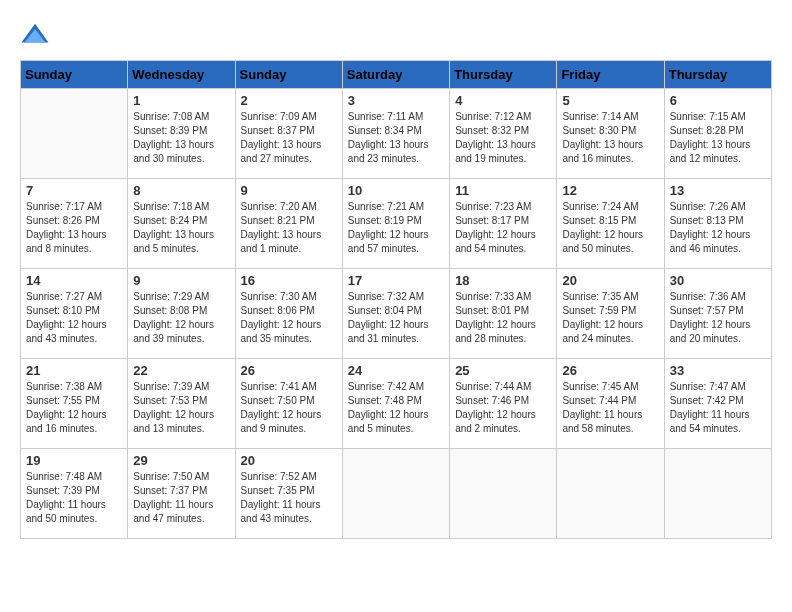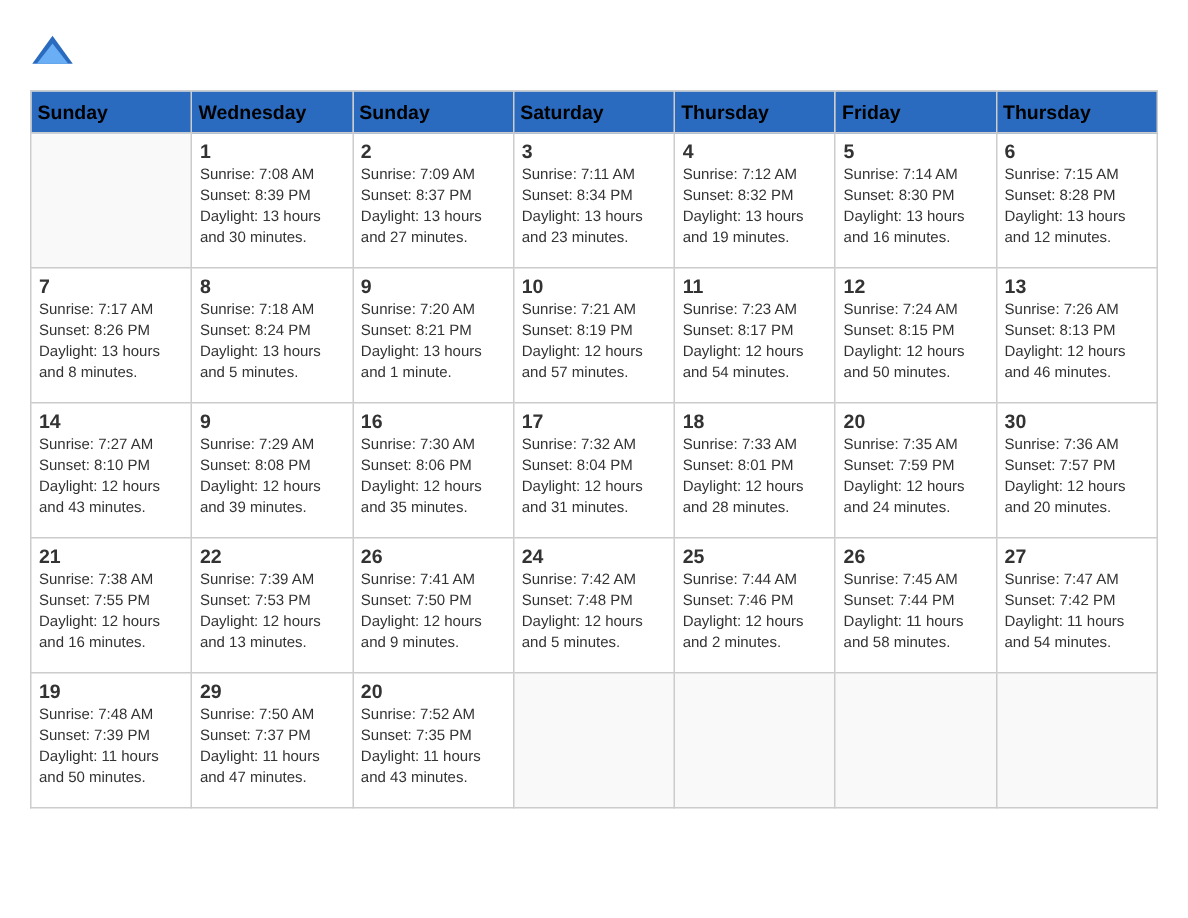--- a/index.html
+++ b/index.html
@@ -228,21 +228,21 @@
         </td>
         <td>
           <span class="day-num">25</span>
           <div class="day-info">Sunrise: 7:44 AM<br>Sunset: 7:46 PM<br>Daylight: 12 hours<br>and 2 minutes.</div>
         </td>
         <td>
           <span class="day-num">26</span>
           <div class="day-info">Sunrise: 7:45 AM<br>Sunset: 7:44 PM<br>Daylight: 11 hours<br>and 58 minutes.</div>
         </td>
         <td>
-          <span class="day-num">27</span>
+          <span class="day-num">33</span>
           <div class="day-info">Sunrise: 7:47 AM<br>Sunset: 7:42 PM<br>Daylight: 11 hours<br>and 54 minutes.</div>
         </td>
       </tr>
       <tr>
         <td>
           <span class="day-num">19</span>
           <div class="day-info">Sunrise: 7:48 AM<br>Sunset: 7:39 PM<br>Daylight: 11 hours<br>and 50 minutes.</div>
         </td>
         <td>
           <span class="day-num">29</span>

